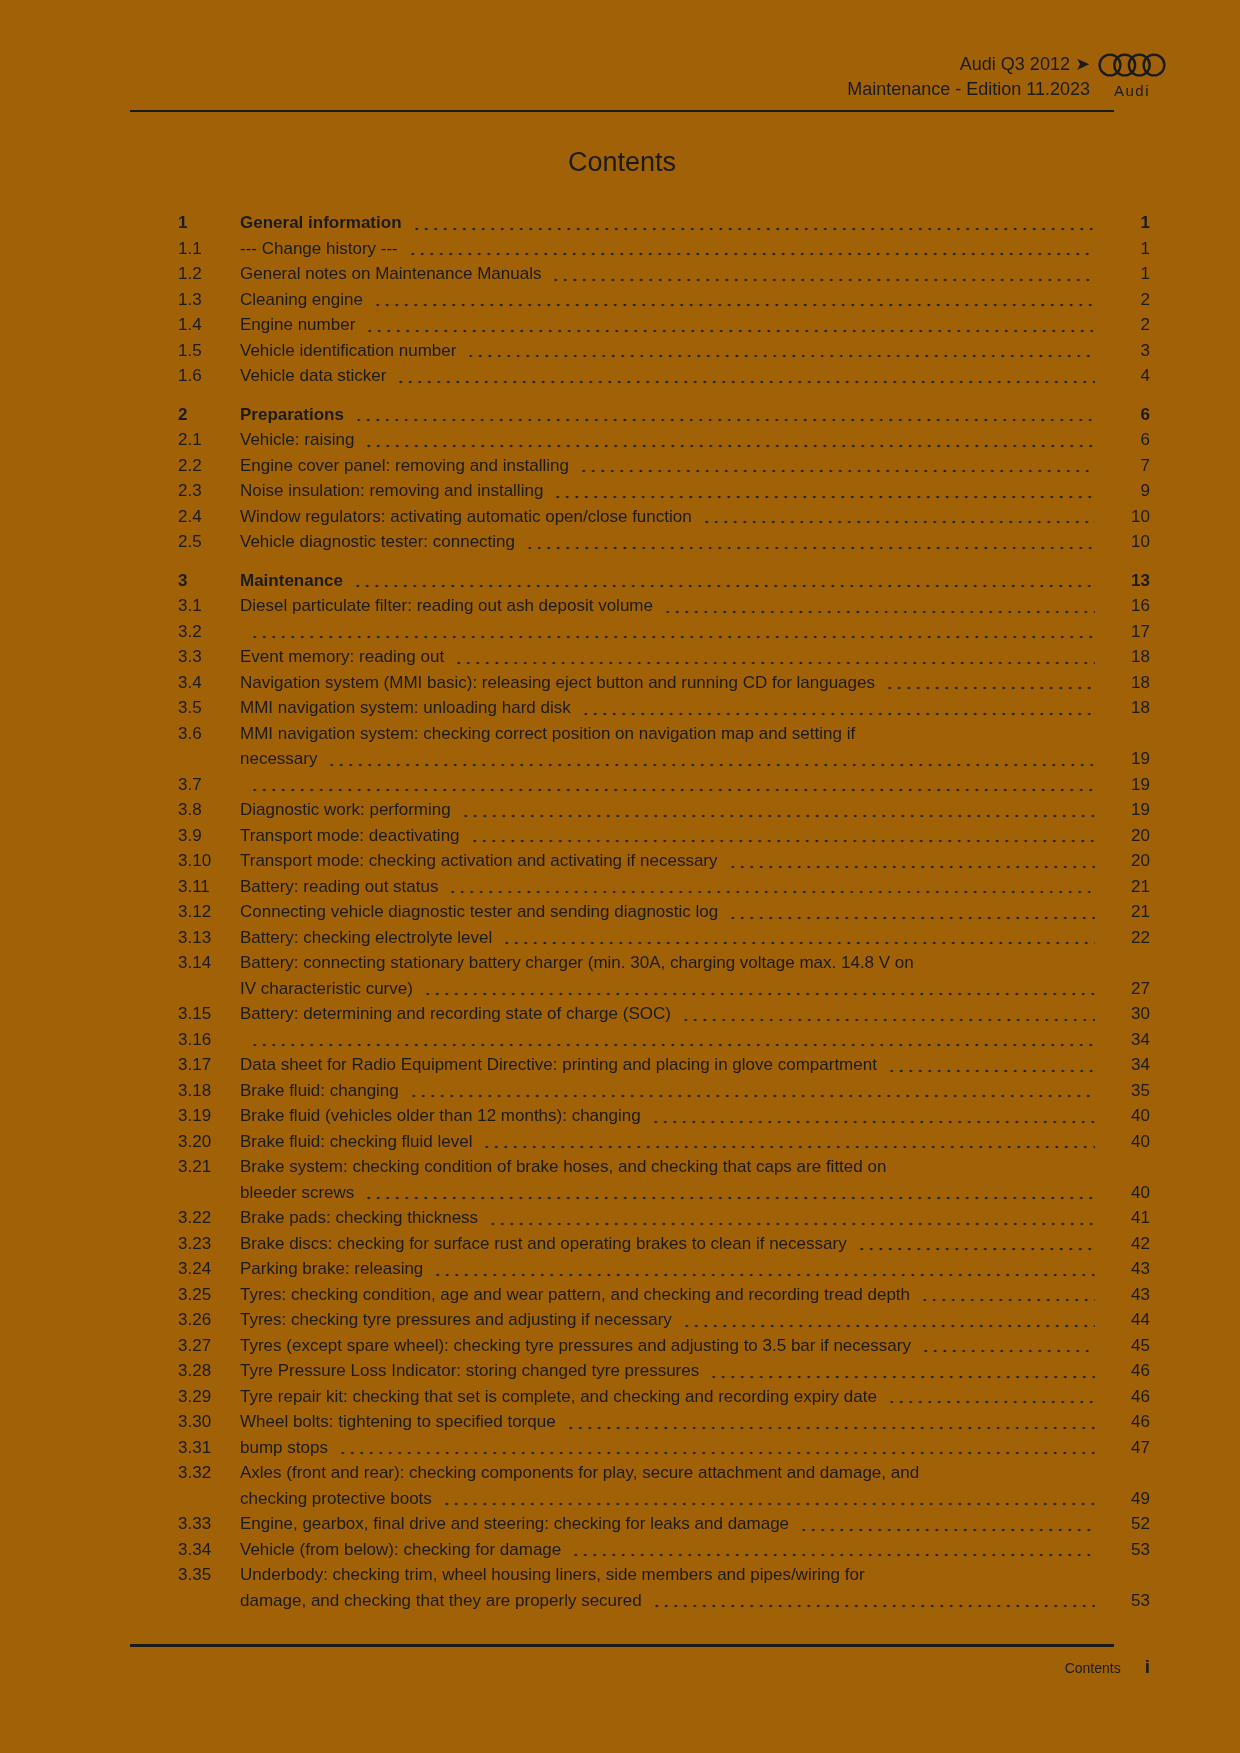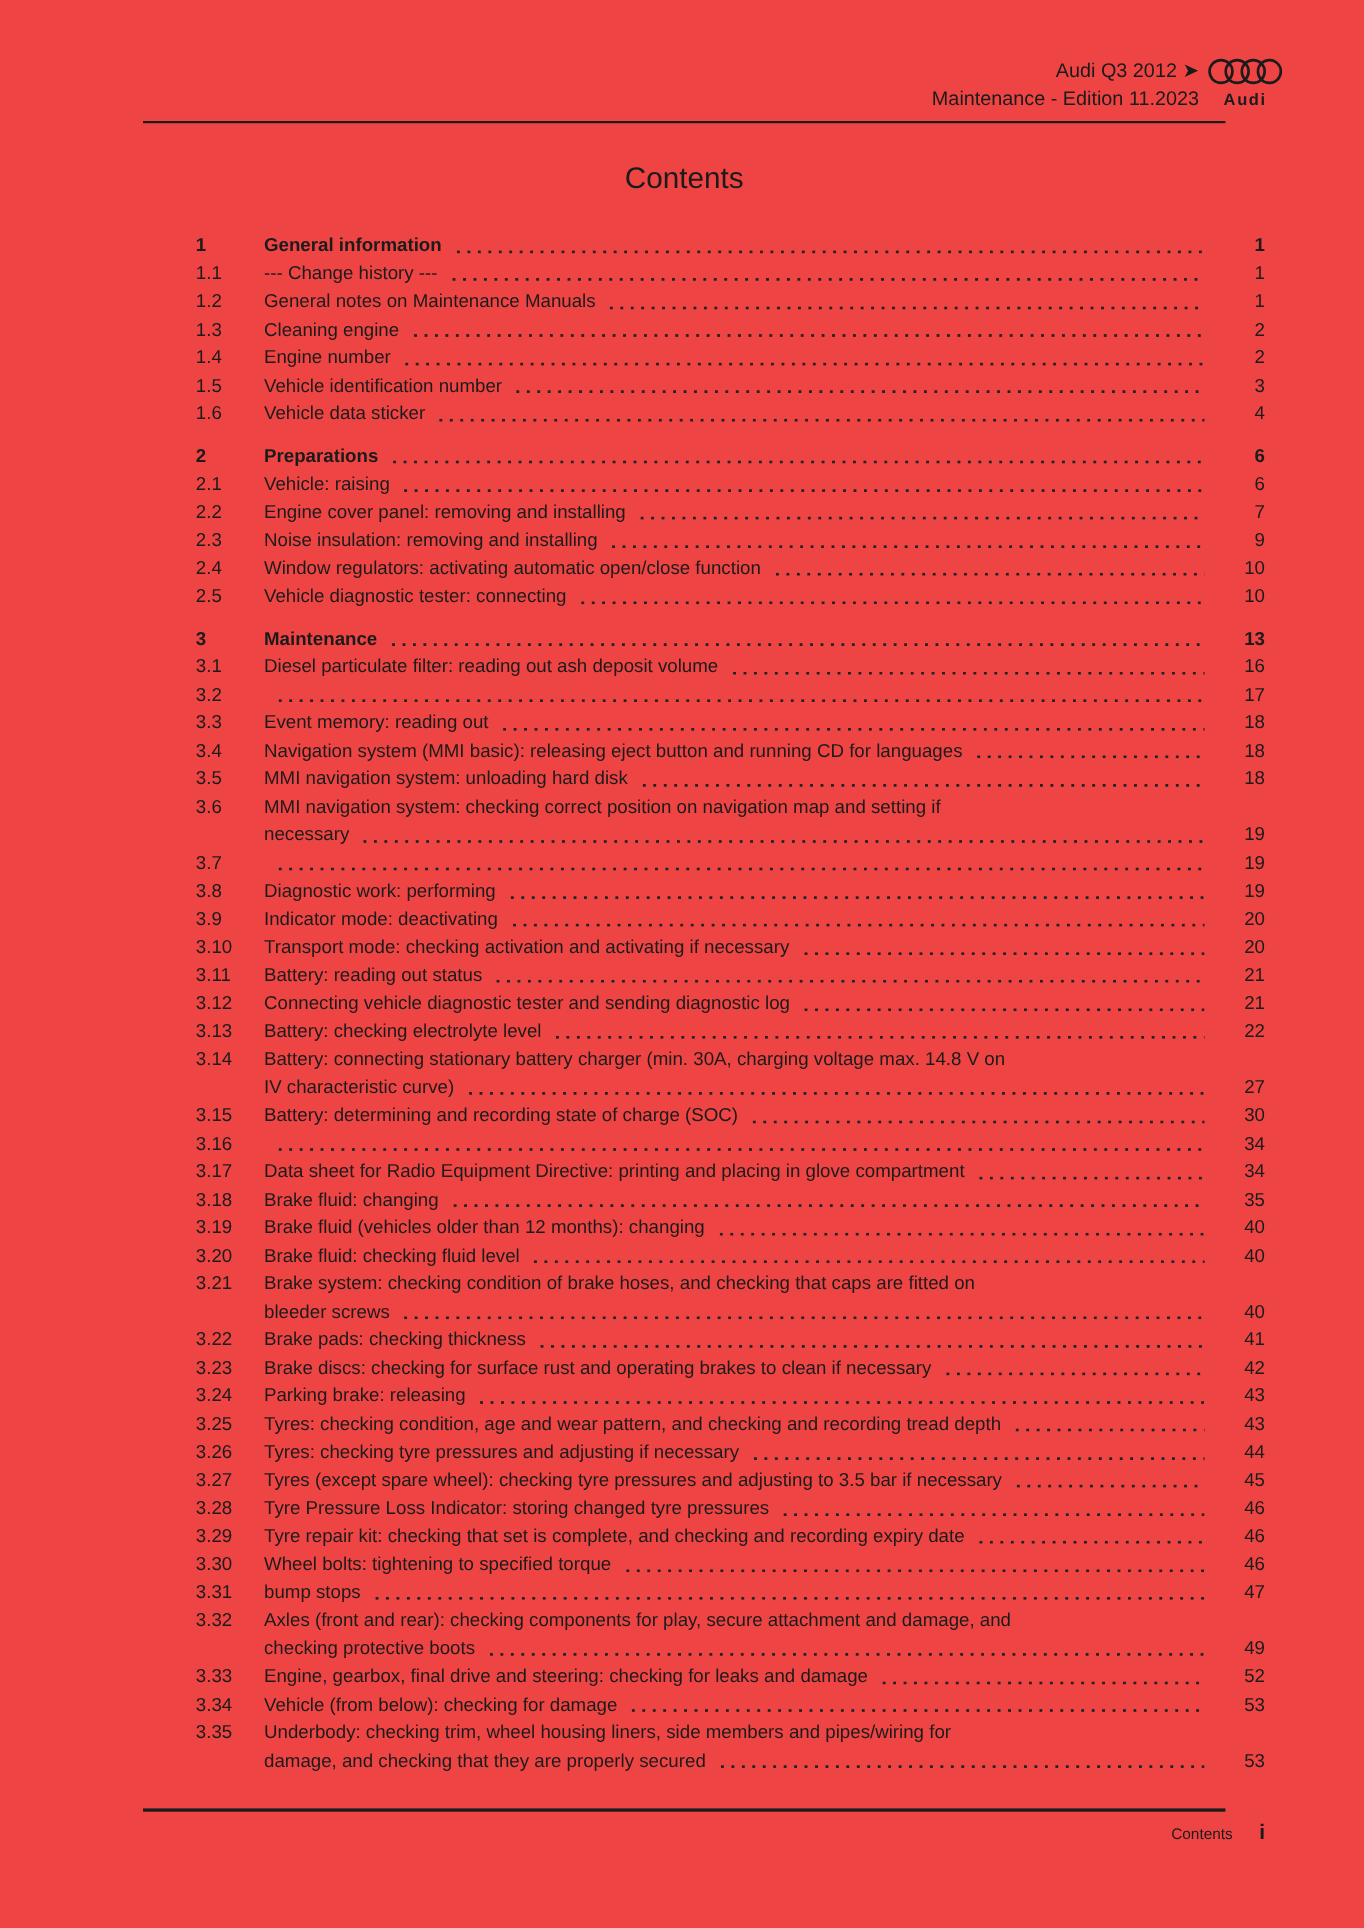--- a/index.html
+++ b/index.html
@@ -1,21 +1,21 @@
 <!DOCTYPE html>
 <html><head>
 <meta charset="utf-8">
 <style>
   html, body { margin: 0; padding: 0; background: #e8e8e8; }
   .page {
     position: relative;
     width: 1240px;
     height: 1753px;
     margin: 0 auto;
-    background: #ef4444;
+    background: #a16207;
     font-family: "Liberation Sans", sans-serif;
     color: #1b1b1b;
     overflow: hidden;
   }
 
   
   .hdr-text {
     position: absolute;
     top: 52px;
     right: 150px;
@@ -26,21 +26,21 @@
   }
   .brand {
     position: absolute;
     top: 50px;
     left: 1097px;
     width: 70px;
     text-align: center;
   }
   .brand svg { display: block; margin: 0 auto; }
   .brand-word {
-    font-weight: 700;
+    font-weight: 400;
     font-size: 15px;
     letter-spacing: 1.5px;
     margin-top: 2px;
   }
   .header-rule {
     position: absolute;
     top: 110px;
     left: 130px;
     width: 984px;
     height: 2px;
@@ -358,21 +358,21 @@
             <span class="toc-title nowrap">Diagnostic work: performing</span>
             <span class="dots"></span>
             <span class="page-num">19</span>
           </div>
         </div>
       </div>
       <div class="toc-row">
         <span class="toc-num">3.9</span>
         <div class="toc-body">
           <div class="toc-line">
-            <span class="toc-title nowrap">Indicator mode: deactivating</span>
+            <span class="toc-title nowrap">Transport mode: deactivating</span>
             <span class="dots"></span>
             <span class="page-num">20</span>
           </div>
         </div>
       </div>
       <div class="toc-row">
         <span class="toc-num">3.10</span>
         <div class="toc-body">
           <div class="toc-line">
             <span class="toc-title nowrap">Transport mode: checking activation and activating if necessary</span>

